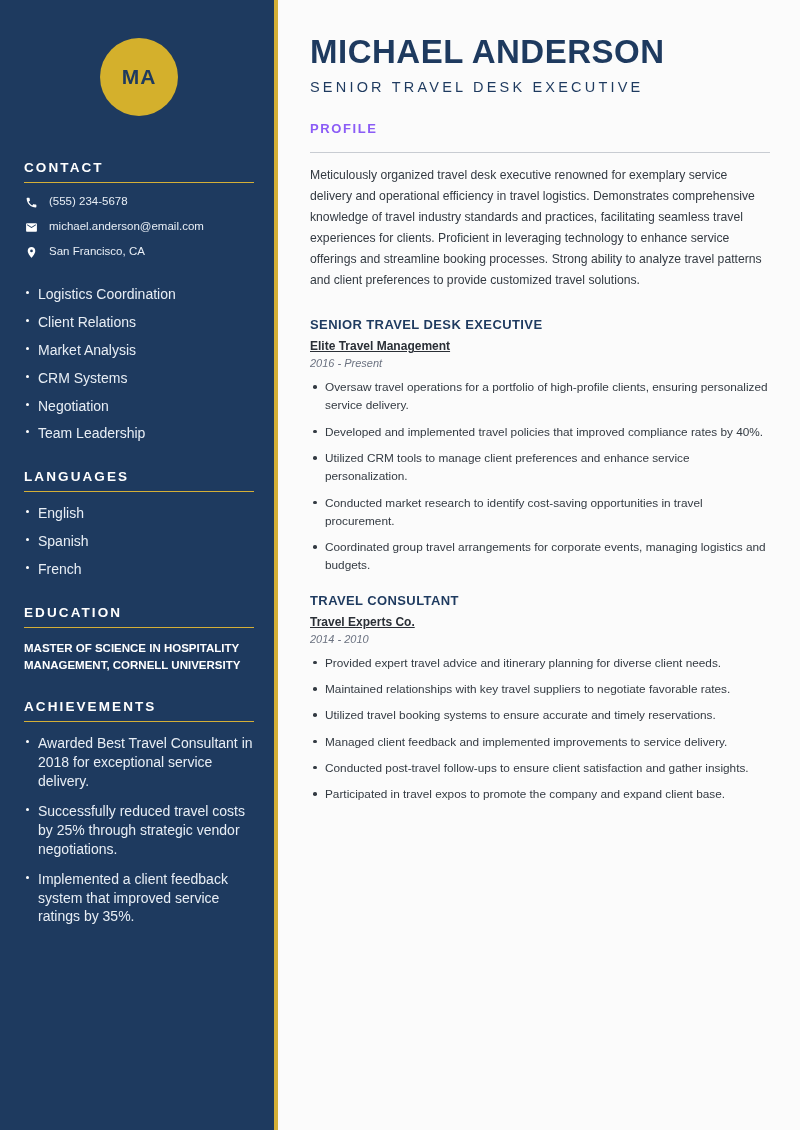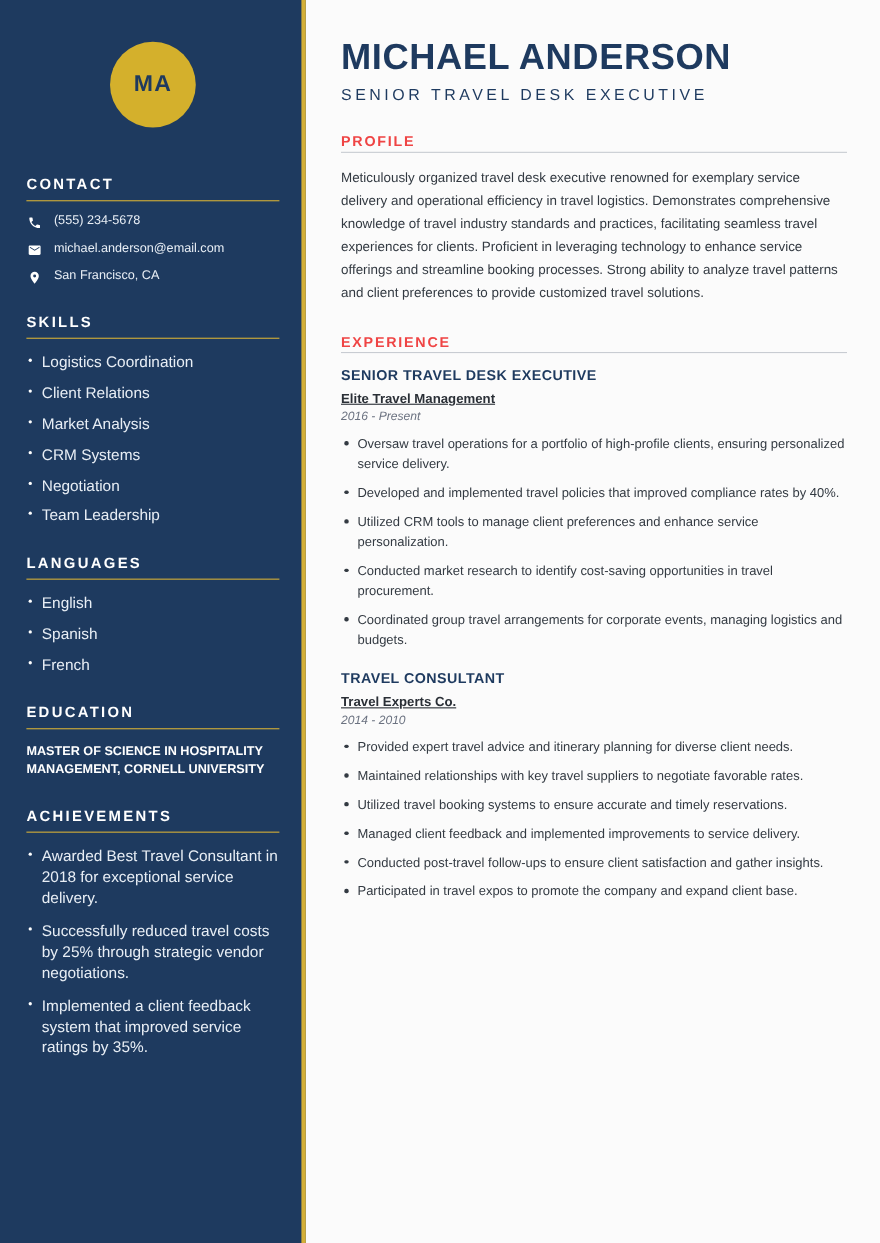--- a/index.html
+++ b/index.html
@@ -131,22 +131,22 @@
     font-size: 14.5px;
     letter-spacing: 3.2px;
     color: #1e3a5f;
   }
 
   .main-section { margin-top: 26px; }
   .main-heading {
     font-size: 13px;
     font-weight: bold;
     letter-spacing: 1.6px;
-    color: #ef4444;
-    padding-bottom: 2px;
+    color: #8b5cf6;
+    padding-bottom: 16px;
     border-bottom: 1px solid #c8ccd2;
     margin-bottom: 12px;
   }
   .profile-text {
     font-size: 12.2px;
     line-height: 1.72;
     color: #333a42;
     text-align: left;
   }
 
@@ -227,21 +227,20 @@
         <span class="contact-ico">
           <svg width="13" height="13" viewBox="0 0 24 24" fill="#ffffff">
               <path d="M12 2C8.1 2 5 5.1 5 9c0 5.2 7 13 7 13s7-7.8 7-13c0-3.9-3.1-7-7-7zm0 9.5A2.5 2.5 0 1 1 12 6.5a2.5 2.5 0 0 1 0 5z"></path>
             </svg>
         </span>
         <span>San Francisco, CA</span>
       </div>
     </section>
 
     <section class="side-section">
-      <div class="side-heading">SKILLS</div>
       <ul class="bullet-list">
         <li>Logistics Coordination</li>
         <li>Client Relations</li>
         <li>Market Analysis</li>
         <li>CRM Systems</li>
         <li>Negotiation</li>
         <li>Team Leadership</li>
       </ul>
     </section>
 
@@ -274,21 +273,20 @@
 
     <h1 class="name">MICHAEL ANDERSON</h1>
     <div class="subtitle">SENIOR TRAVEL DESK EXECUTIVE</div>
 
     <section class="main-section">
       <div class="main-heading">PROFILE</div>
       <p class="profile-text">Meticulously organized travel desk executive renowned for exemplary service delivery and operational efficiency in travel logistics. Demonstrates comprehensive knowledge of travel industry standards and practices, facilitating seamless travel experiences for clients. Proficient in leveraging technology to enhance service offerings and streamline booking processes. Strong ability to analyze travel patterns and client preferences to provide customized travel solutions.</p>
     </section>
 
     <section class="main-section">
-      <div class="main-heading">EXPERIENCE</div>
 
       <div class="job">
         <div class="job-title">SENIOR TRAVEL DESK EXECUTIVE</div>
         <div class="job-company">Elite Travel Management</div>
         <div class="job-dates">2016 - Present</div>
         <ul class="job-points">
           <li>Oversaw travel operations for a portfolio of high-profile clients, ensuring personalized service delivery.</li>
           <li>Developed and implemented travel policies that improved compliance rates by 40%.</li>
           <li>Utilized CRM tools to manage client preferences and enhance service personalization.</li>
           <li>Conducted market research to identify cost-saving opportunities in travel procurement.</li>

